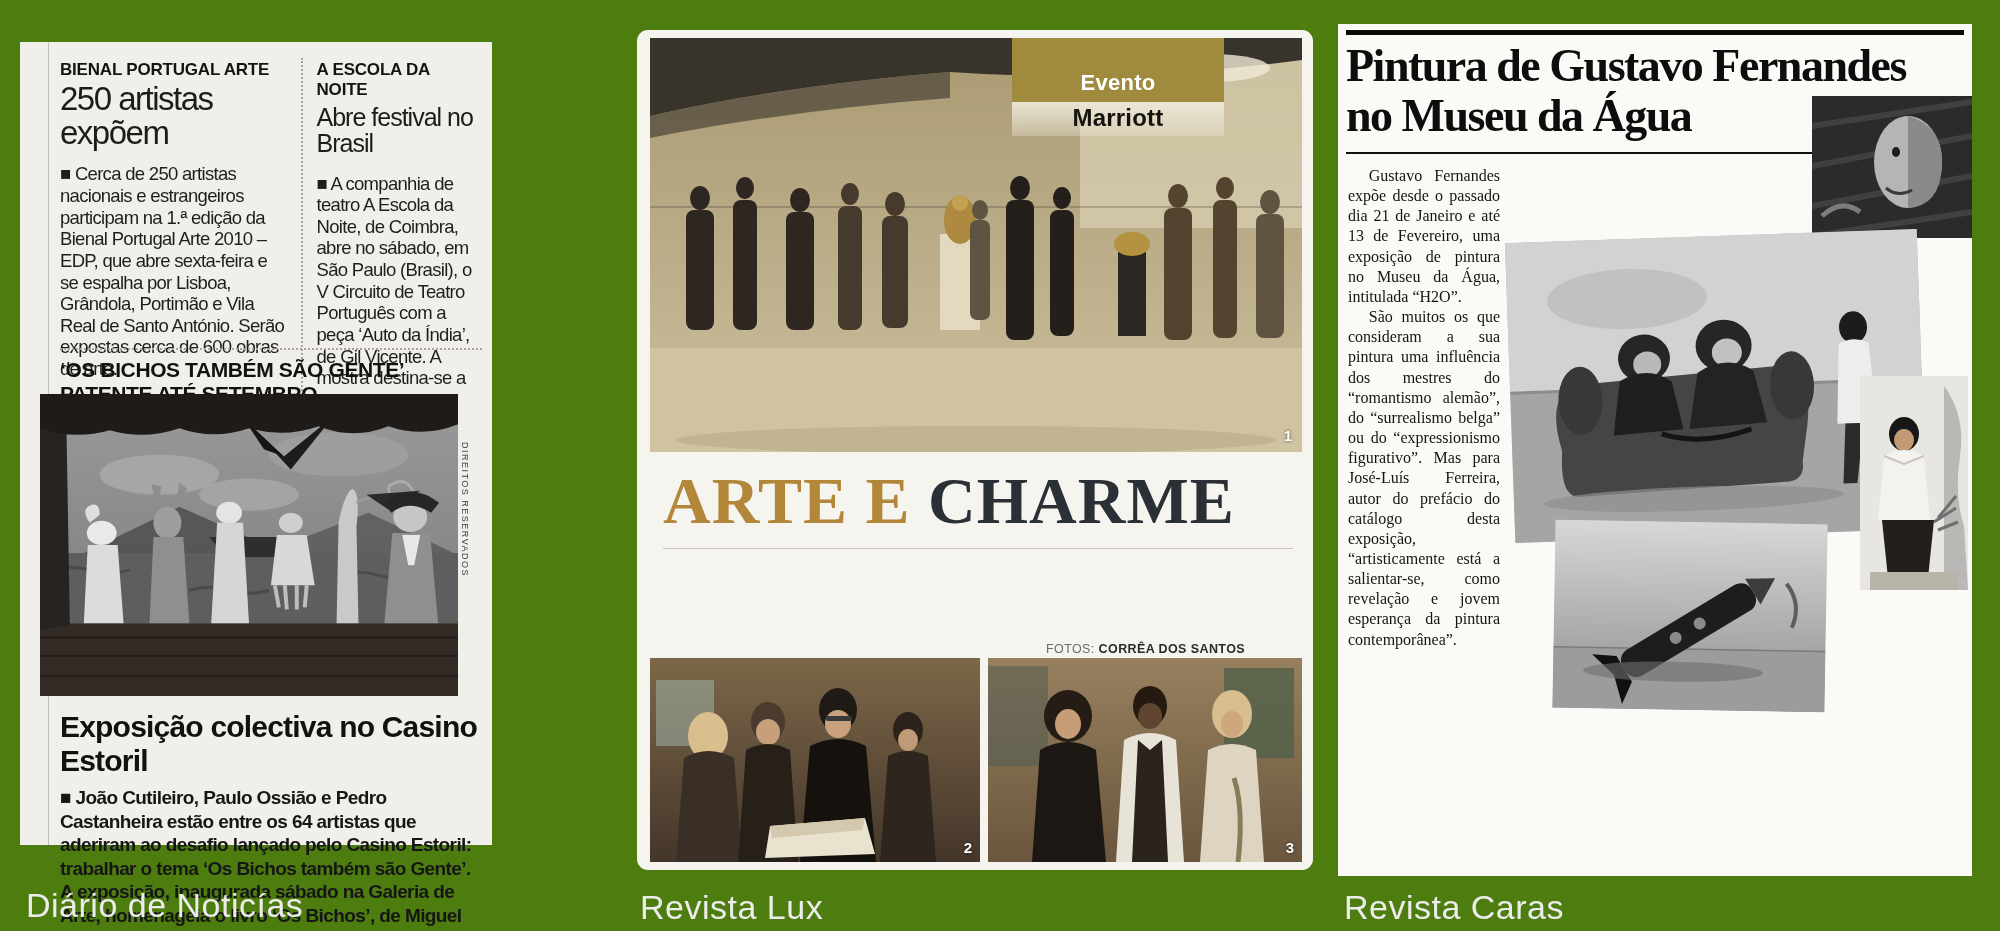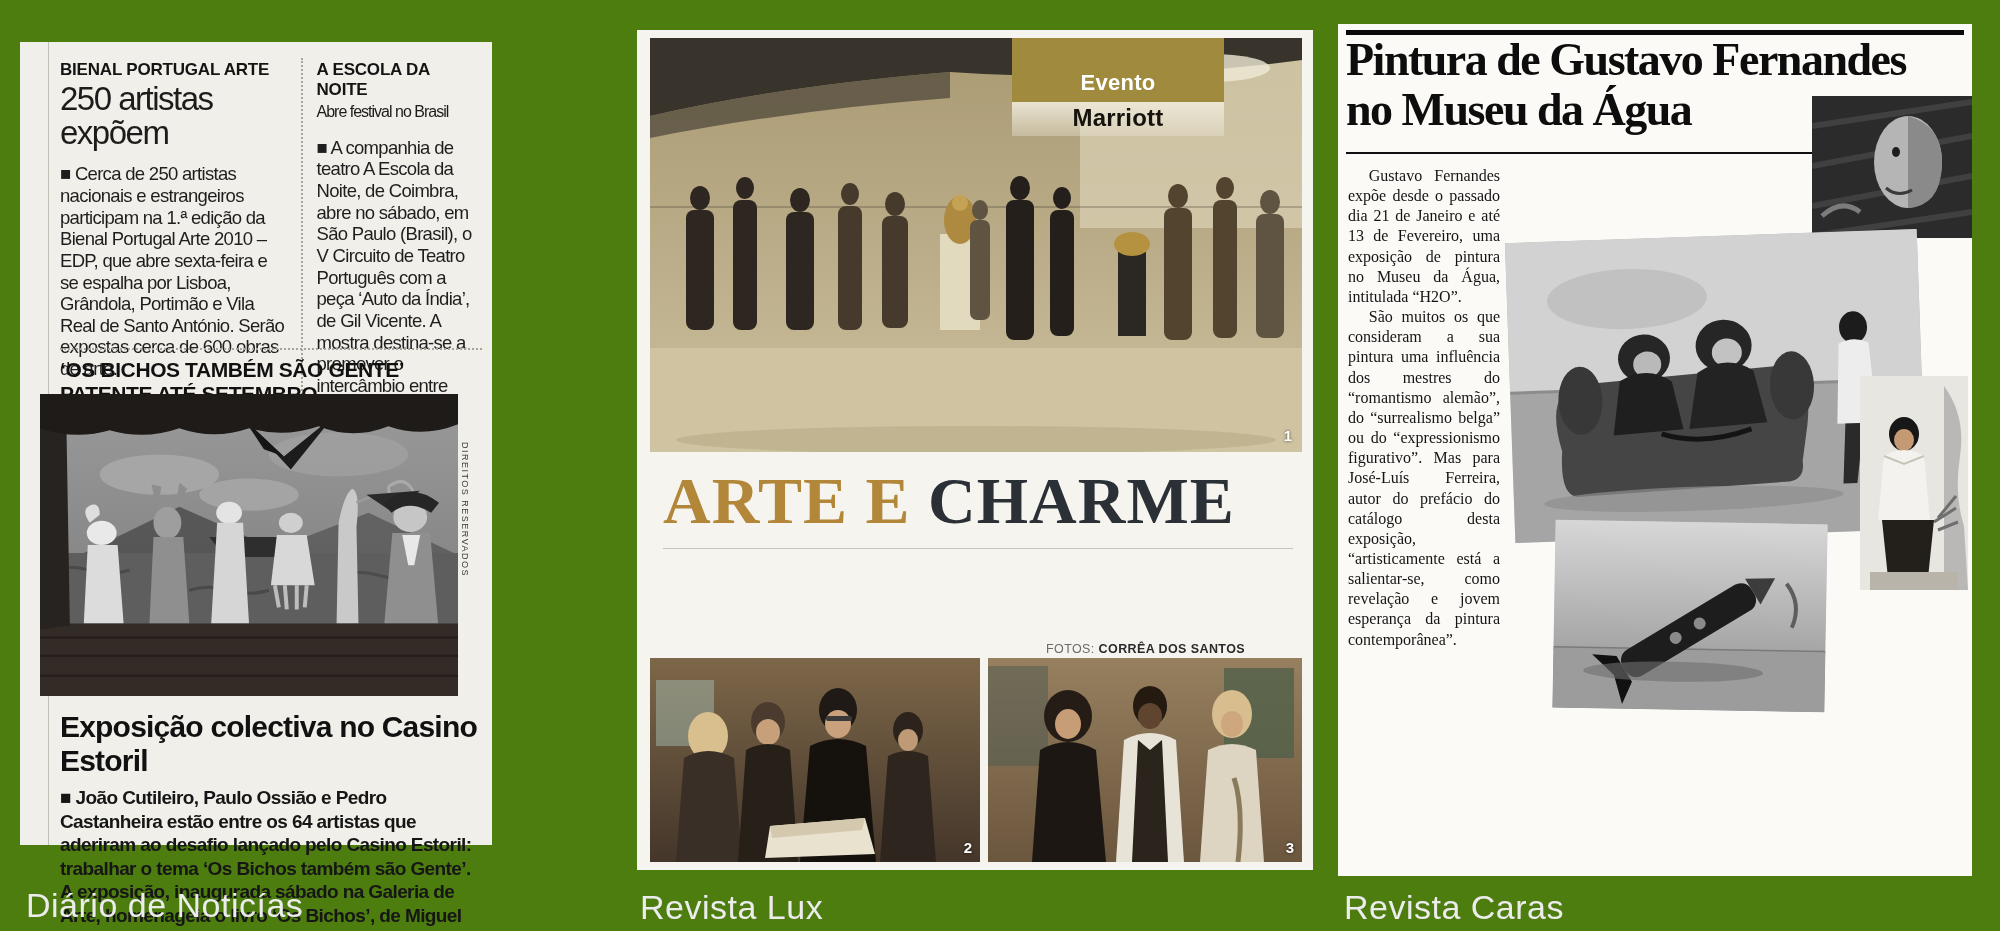--- a/index.html
+++ b/index.html
@@ -10,35 +10,35 @@
   .paper{position:absolute;box-sizing:border-box;}
 
   
   .clip-dn{left:20px;top:42px;width:472px;height:803px;background:#f1efe9;}
   .dn-rule-v{position:absolute;left:28px;top:0;width:1px;height:100%;background:#c2bfb8;}
   .dn-cols{position:absolute;left:40px;top:16px;right:10px;display:flex;}
   .dn-col1{width:57%;padding-right:12px;box-sizing:border-box;}
   .dn-col2{width:43%;padding-left:14px;border-left:2px dotted #a8a49c;box-sizing:border-box;}
   .dn-kicker{font-size:17px;font-weight:bold;color:#141414;letter-spacing:-0.2px;margin:2px 0 0 0;}
   .dn-headline1{font-size:33px;font-weight:400;color:#1c1c1c;letter-spacing:-1.5px;margin:2px 0 14px 0;line-height:1.02;}
-  .dn-headline2{font-size:16px;font-weight:400;color:#1c1c1c;letter-spacing:-1px;margin:4px 0 16px 0;line-height:1.05;}
+  .dn-headline2{font-size:25px;font-weight:400;color:#1c1c1c;letter-spacing:-1px;margin:4px 0 16px 0;line-height:1.05;}
   .dn-body{font-size:18.5px;color:#1e1e1e;letter-spacing:-0.7px;line-height:1.17;margin:0;}
   .dn-hr{position:absolute;left:40px;right:10px;top:306px;border-top:2px dotted #a8a49c;}
   .dn-strip-header{position:absolute;left:40px;top:316px;right:10px;font-size:21px;font-weight:bold;
                    color:#111;letter-spacing:-0.4px;}
   .dn-photo{position:absolute;left:20px;top:352px;width:418px;height:302px;overflow:hidden;background:#6e6e6e;}
   .dn-photo svg{display:block;width:100%;height:100%;}
   .dn-vert-credit{position:absolute;left:440px;top:400px;height:220px;writing-mode:vertical-rl;
                   font-size:9px;color:#3a3a3a;letter-spacing:1.5px;}
   .dn-bottom{position:absolute;left:40px;top:668px;right:8px;}
   .dn-bottom-headline{font-size:30px;font-weight:bold;color:#111;letter-spacing:-0.8px;margin:0 0 8px 0;}
   .dn-bottom-body{font-size:19px;font-weight:bold;color:#161616;letter-spacing:-0.6px;line-height:1.24;margin:0;}
 
   
-  .clip-lux{left:637px;top:30px;width:676px;height:840px;background:#f6f4ee;}
+  .clip-lux{left:637px;top:30px;width:676px;height:840px;background:#f6f4ee;border-radius:11px;}
   .lux-photo-main{position:absolute;left:13px;top:8px;width:652px;height:414px;overflow:hidden;background:#b2a37b;}
   .lux-photo-main svg{display:block;width:100%;height:100%;}
   .lux-tag{position:absolute;right:78px;top:0;width:212px;height:64px;background:#9f8a3e;
            display:flex;align-items:flex-end;justify-content:center;}
   .lux-tag-evento{color:#fff;font-size:22px;font-weight:bold;letter-spacing:0.3px;padding-bottom:6px;}
   .lux-tag-marriott{position:absolute;right:78px;top:64px;width:212px;text-align:center;
                     color:#16130e;font-size:24px;font-weight:bold;letter-spacing:0.2px;
                     background:linear-gradient(180deg,rgba(238,233,218,0.92),rgba(238,233,218,0.35));
                     padding:2px 0 4px 0;}
   .photo-num{position:absolute;color:#fff;font-size:15px;font-weight:bold;text-shadow:0 0 3px rgba(0,0,0,.7);}
@@ -53,21 +53,21 @@
   .lux-credit .lbl{color:#6b6b6b;}
   .lux-credit .name{color:#2a2a2a;font-weight:bold;}
   .lux-photo2{position:absolute;left:13px;top:628px;width:330px;height:204px;overflow:hidden;background:#5d4c3a;}
   .lux-photo3{position:absolute;left:351px;top:628px;width:314px;height:204px;overflow:hidden;background:#8c7352;}
   .lux-photo2 svg,.lux-photo3 svg{display:block;width:100%;height:100%;}
 
   
   .clip-caras{left:1338px;top:24px;width:634px;height:852px;background:#fbfaf6;}
   .caras-headline{position:absolute;left:8px;top:6px;right:8px;border-top:5px solid #0a0a0a;
                   font-family:"Liberation Serif",serif;font-weight:bold;color:#0d0d0d;
-                  font-size:46px;line-height:1.08;letter-spacing:-1.5px;}
+                  font-size:46px;line-height:1.08;letter-spacing:-1.5px;padding-top:6px;}
   .caras-headline .hl2{display:block;}
   .caras-rule{position:absolute;left:8px;right:8px;top:128px;border-top:2px solid #111;}
   .caras-bodycol{position:absolute;left:10px;top:142px;width:152px;
                  font-family:"Liberation Serif",serif;font-size:16px;line-height:1.26;color:#141414;
                  text-align:justify;}
   .caras-bodycol p{margin:0;text-indent:1.3em;}
   .caras-img-face{position:absolute;right:0;top:72px;width:160px;height:142px;overflow:hidden;background:#2e2e2e;}
   .caras-img-monkeys{position:absolute;left:172px;top:212px;width:412px;height:300px;overflow:hidden;
                      background:#b9b9b9;transform:rotate(-2deg);}
   .caras-img-man{position:absolute;right:4px;top:352px;width:108px;height:214px;overflow:hidden;background:#e9e7e2;}

